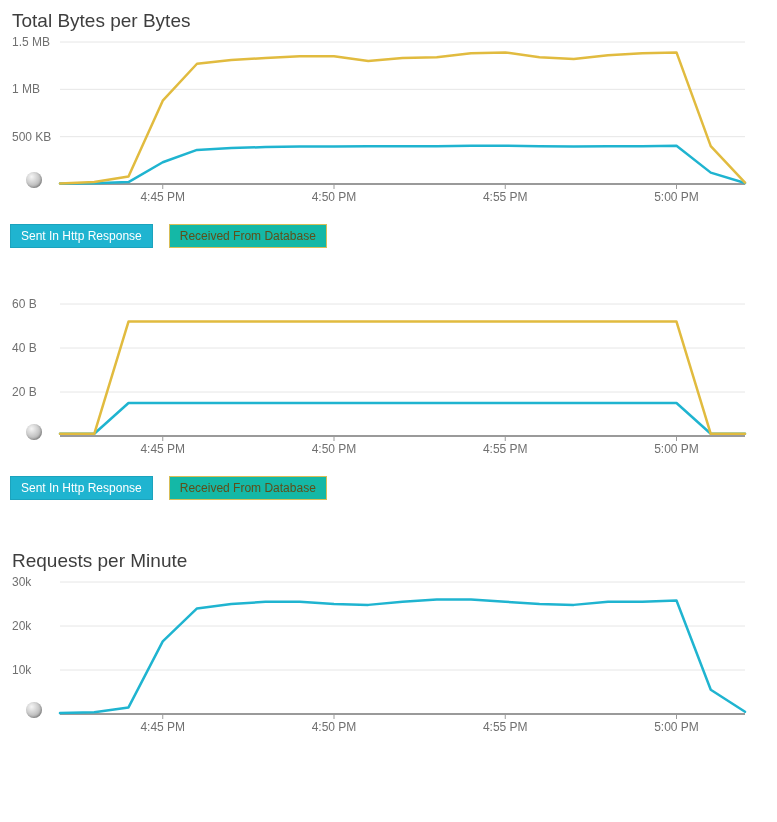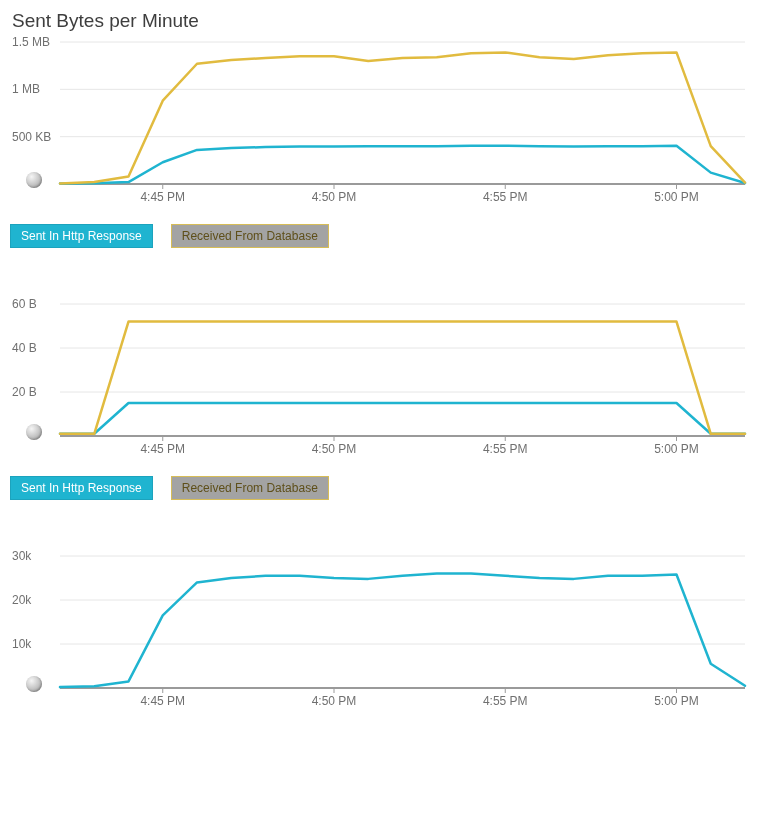--- a/index.html
+++ b/index.html
@@ -42,56 +42,55 @@
   }
   .series-line {
     fill: none;
     stroke-width: 2.5;
     stroke-linejoin: round;
     stroke-linecap: round;
   }
   .legend-row {
     margin-top: 18px;
     display: flex;
-    gap: 1px;
+    gap: 16px;
     align-items: center;
   }
   .legend-pill {
     font-size: 12px;
     padding: 4px 10px;
     border: 1px solid;
     white-space: nowrap;
     font-weight: 400;
   }
   .pill-blue {
     background: #1fb4d0;
     border-color: #1ca3bd;
     color: #ffffff;
   }
   .pill-gold {
-    background: #a3a3a3;
+    background: #14b8a6;
     border-color: #d7bd57;
     color: #5e4f1a;
-    margin-left: 17px;
   }
   .orb {
     position: absolute;
     left: 16px;
     width: 16px;
     height: 16px;
     border-radius: 50%;
     background: radial-gradient(circle at 35% 30%, #f5f5f5, #b9b9b9 65%, #8d8d8d);
     box-shadow: inset -1px -1px 2px rgba(0,0,0,0.25);
   }
 </style>
 </head>
 <body>
 
 <div class="chart-block">
-  <div class="chart-title">Sent Bytes per Minute</div>
+  <div class="chart-title">Total Bytes per Bytes</div>
   <div class="chart-area">
     <svg class="plot" id="svg-total-bytes" width="745" height="170">
         <line x1="50" x2="735" y1="100.66666666666667" y2="100.66666666666667" class="grid-line"></line>
         <text x="2" y="104.66666666666667" class="axis-text">500 KB</text>
         <line x1="50" x2="735" y1="53.33333333333334" y2="53.33333333333334" class="grid-line"></line>
         <text x="2" y="57.33333333333334" class="axis-text">1 MB</text>
         <line x1="50" x2="735" y1="6" y2="6" class="grid-line"></line>
         <text x="2" y="10" class="axis-text">1.5 MB</text>
         <line x1="50" x2="735" y1="148" y2="148" class="base-line"></line>
         <line x1="152.75" x2="152.75" y1="148" y2="153" stroke="#9a9a9a" stroke-width="1"></line>
@@ -136,20 +135,21 @@
       </svg>
     <div class="orb" style="bottom:18px;"></div>
   </div>
   <div class="legend-row">
     <span class="legend-pill pill-blue">Sent In Http Response</span>
     <span class="legend-pill pill-gold">Received From Database</span>
   </div>
 </div>
 
 <div class="chart-block">
+  <div class="chart-title">Requests per Minute</div>
   <div class="chart-area">
     <svg class="plot" id="svg-requests" width="745" height="160">
         <line x1="50" x2="735" y1="94" y2="94" class="grid-line"></line>
         <text x="2" y="98" class="axis-text">10k</text>
         <line x1="50" x2="735" y1="50" y2="50" class="grid-line"></line>
         <text x="2" y="54" class="axis-text">20k</text>
         <line x1="50" x2="735" y1="6" y2="6" class="grid-line"></line>
         <text x="2" y="10" class="axis-text">30k</text>
         <line x1="50" x2="735" y1="138" y2="138" class="base-line"></line>
         <line x1="152.75" x2="152.75" y1="138" y2="143" stroke="#9a9a9a" stroke-width="1"></line>

